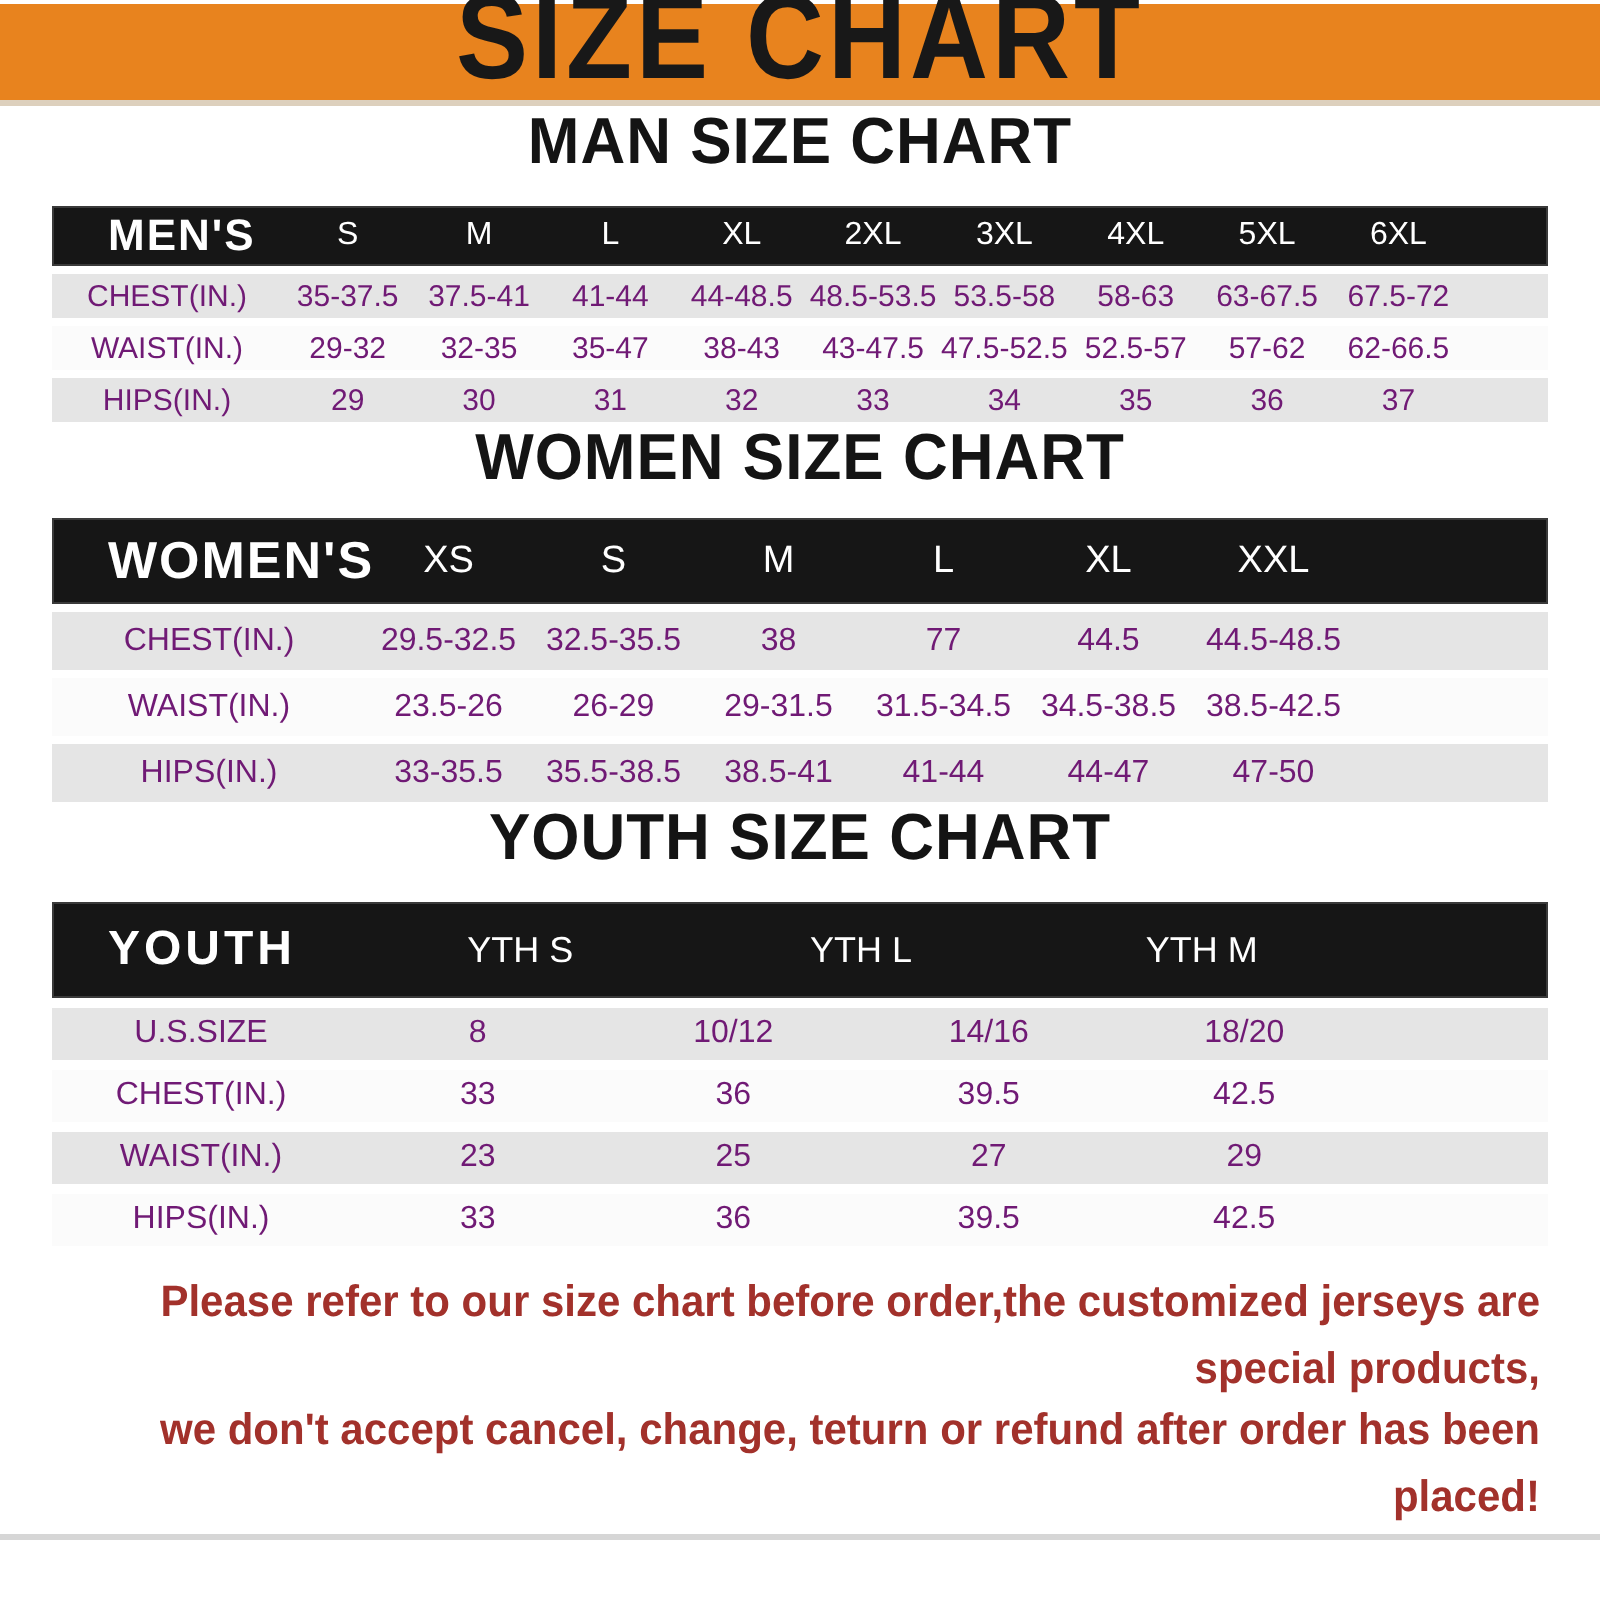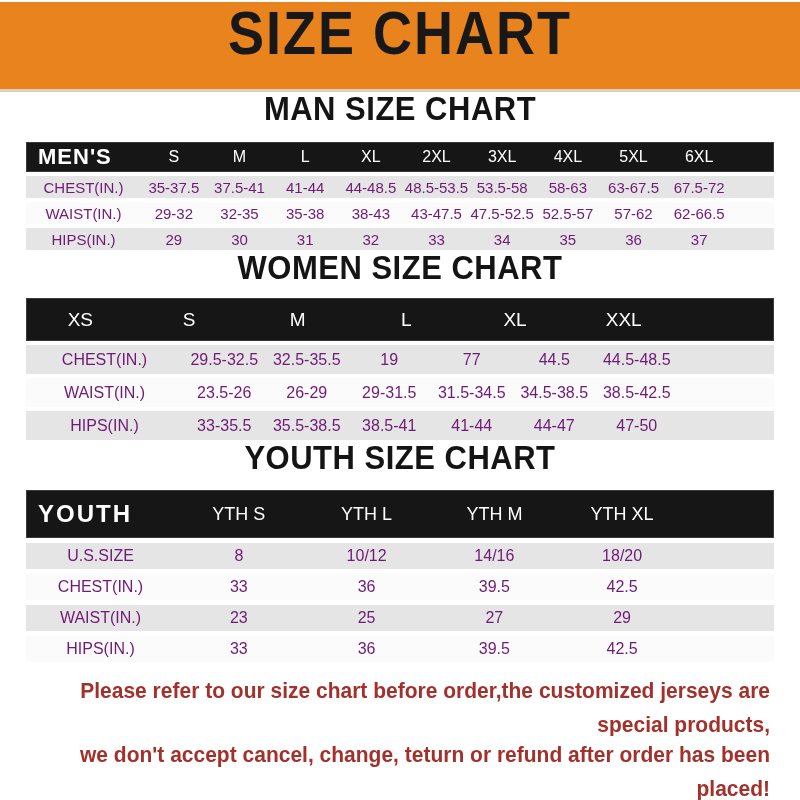--- a/index.html
+++ b/index.html
@@ -6,25 +6,25 @@
   html, body {
     margin: 0; padding: 0;
     width: 800px; height: 800px;
     background: #ffffff;
     overflow: hidden;
     font-family: "Liberation Sans", sans-serif;
     color: #1a1a1a;
   }
   
   .banner {
-    width: 800px; height: 92px;
+    width: 800px; height: 53px;
     background: #E8831E;
     border-top: 2px solid #ffffff;
     border-bottom: 3px solid #ddd0bd;
-    display: flex; align-items: flex-start; justify-content: center;
+    display: flex; align-items: flex-end; justify-content: center;
   }
   .banner h1 {
     margin: 0;
     font-size: 54px;
     font-weight: bold;
     letter-spacing: 2px;
     color: #181818;
     display: inline-block;
     transform: scaleY(1.12);
   }
@@ -58,21 +58,21 @@
   .trow.head {
     background: #161616;
     color: #ffffff;
     box-shadow: 0 0 0 1px #3a3a3a inset;
   }
   .trow.data { margin-top: 4px; color: #701a75; }
   .trow.gray  { background: #e5e5e5; }
   .trow.white { background: #fbfbfb; }
   .rlabel {
     flex: 0 0 auto;
-    padding-left: 12px;
+    padding-left: 28px;
     white-space: nowrap;
   }
   .head .rlabel { font-weight: bold; letter-spacing: 1px; }
   .cells {
     flex: 1 1 auto;
     display: flex;
     align-items: center;
   }
   .cell {
     flex: 1 1 0;
@@ -155,21 +155,21 @@
           <div class="cell">58-63</div>
           <div class="cell">63-67.5</div>
           <div class="cell">67.5-72</div>
         </div>
       </div>
       <div class="trow data white">
         <div class="rlabel">WAIST(IN.)</div>
         <div class="cells">
           <div class="cell">29-32</div>
           <div class="cell">32-35</div>
-          <div class="cell">35-38</div>
+          <div class="cell">35-47</div>
           <div class="cell">38-43</div>
           <div class="cell">43-47.5</div>
           <div class="cell">47.5-52.5</div>
           <div class="cell">52.5-57</div>
           <div class="cell">57-62</div>
           <div class="cell">62-66.5</div>
         </div>
       </div>
       <div class="trow data gray">
         <div class="rlabel">HIPS(IN.)</div>
@@ -185,35 +185,36 @@
           <div class="cell">37</div>
         </div>
       </div>
     </div>
 </section>
 
 <section>
   <h2 class="section-heading h-women">WOMEN SIZE CHART</h2>
   <div class="sizetable t-women">
       <div class="trow head">
+        <div class="rlabel">WOMEN'S</div>
         <div class="cells">
           <div class="cell">XS</div>
           <div class="cell">S</div>
           <div class="cell">M</div>
           <div class="cell">L</div>
           <div class="cell">XL</div>
           <div class="cell">XXL</div>
         </div>
       </div>
       <div class="trow data gray">
         <div class="rlabel">CHEST(IN.)</div>
         <div class="cells">
           <div class="cell">29.5-32.5</div>
           <div class="cell">32.5-35.5</div>
-          <div class="cell">19</div>
+          <div class="cell">38</div>
           <div class="cell">77</div>
           <div class="cell">44.5</div>
           <div class="cell">44.5-48.5</div>
         </div>
       </div>
       <div class="trow data white">
         <div class="rlabel">WAIST(IN.)</div>
         <div class="cells">
           <div class="cell">23.5-26</div>
           <div class="cell">26-29</div>
@@ -239,21 +240,20 @@
 
 <section>
   <h2 class="section-heading h-youth">YOUTH SIZE CHART</h2>
   <div class="sizetable t-youth">
       <div class="trow head">
         <div class="rlabel">YOUTH</div>
         <div class="cells">
           <div class="cell">YTH S</div>
           <div class="cell">YTH L</div>
           <div class="cell">YTH M</div>
-          <div class="cell">YTH XL</div>
         </div>
       </div>
       <div class="trow data gray">
         <div class="rlabel">U.S.SIZE</div>
         <div class="cells">
           <div class="cell">8</div>
           <div class="cell">10/12</div>
           <div class="cell">14/16</div>
           <div class="cell">18/20</div>
         </div>

